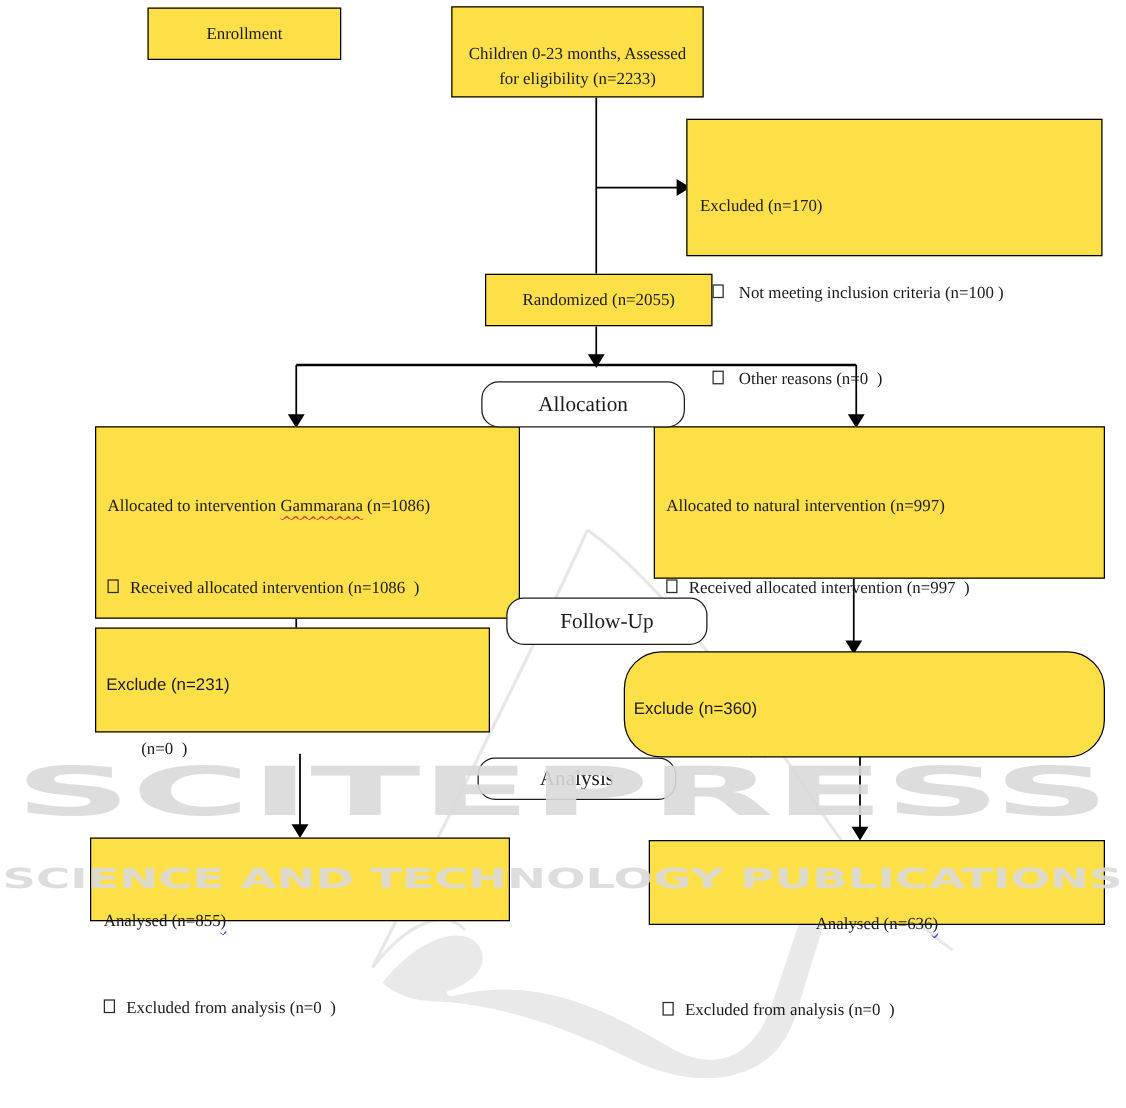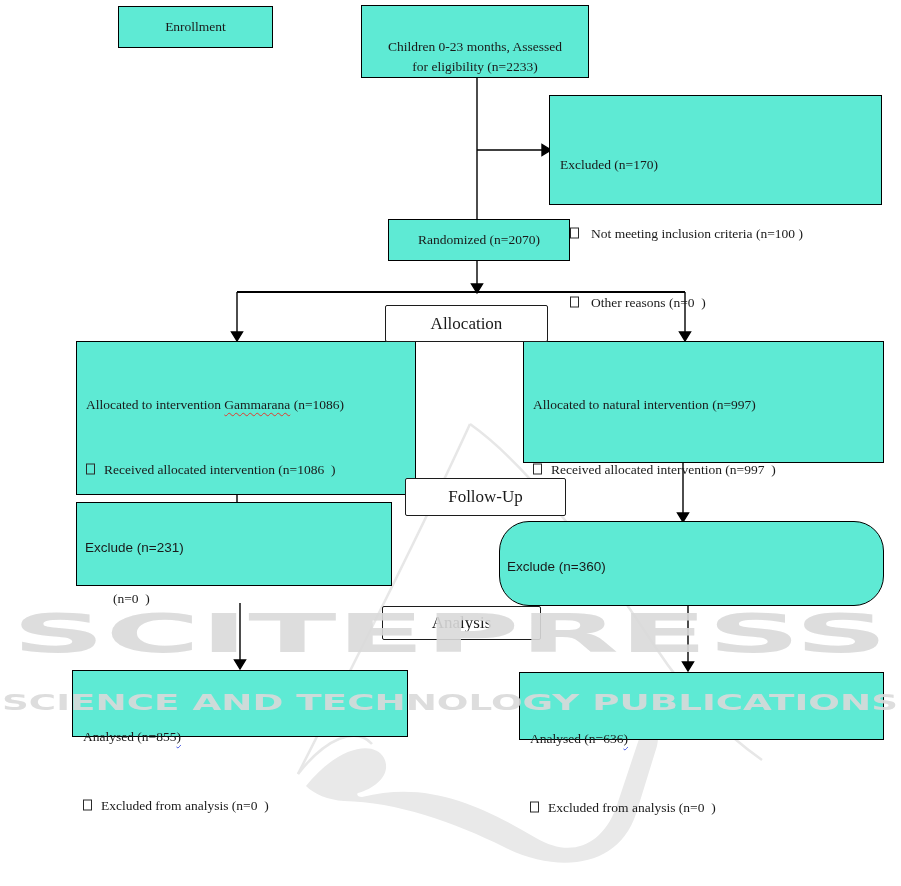--- a/index.html
+++ b/index.html
@@ -2,22 +2,22 @@
 <html><head>
 <meta charset="utf-8">
 <style>
   html,body{margin:0;padding:0;background:#ffffff;}
   #page{position:relative;width:901px;height:886px;background:#fff;overflow:hidden;
         font-family:"Liberation Serif", serif;color:#1a1a1a;}
   svg.layer{position:absolute;left:0;top:0;pointer-events:none;}
   #wm-back{z-index:0;}
   #connectors{z-index:1;}
   #wm-front{z-index:5;}
-  .box{position:absolute;background:#5eead4;border:1.4px solid #000;box-sizing:border-box;z-index:2;}
-  .stage{position:absolute;background:#fff;border:1.6px solid #1c1c1c;border-radius:2px;
+  .box{position:absolute;background:#fde047;border:1.4px solid #000;box-sizing:border-box;z-index:2;}
+  .stage{position:absolute;background:#fff;border:1.6px solid #1c1c1c;border-radius:14px;
          box-sizing:border-box;z-index:3;display:flex;align-items:center;justify-content:center;
          font-size:17px;}
   .center{display:flex;flex-direction:column;align-items:center;justify-content:center;text-align:center;}
   .serifbox{font-size:13.5px;line-height:21.5px;white-space:pre-wrap;}
   .sansbox{font-family:"Liberation Sans", sans-serif;font-size:13.5px;line-height:15.5px;
            white-space:pre-wrap;overflow:hidden;}
   .row{display:flex;align-items:baseline;}
   .cb{display:inline-block;flex:0 0 auto;width:7px;height:9px;border:1.1px solid #2a2a2a;
       margin-right:9px;transform:translateY(0.5px);}
   .cont{padding-left:27px;}
@@ -71,39 +71,39 @@
       <polygon points="234.5,660 245.5,660 240,669"></polygon>
       <line x1="688" y1="605" x2="688" y2="663"></line>
       <polygon points="682.5,662 693.5,662 688,671"></polygon>
     </g>
   </svg>
 
   <div class="box center serifbox" style="left:118px;top:6px;width:155px;height:42px;">
     <span>Enrollment</span>
   </div>
 
-  <div class="box center serifbox" style="left:361px;top:5px;width:228px;height:73px;justify-content:flex-end;padding-top:23px;line-height:20px;">
+  <div class="box center serifbox" style="left:361px;top:5px;width:202px;height:73px;justify-content:center;padding-top:23px;line-height:20px;">
     <span>Children 0-23 months, Assessed</span>
     <span>for eligibility (n=2233)</span>
   </div>
 
   <div class="box serifbox" style="left:549px;top:95px;width:333px;height:110px;padding:11px 10px;line-height:23px;">
     <div>Excluded (n=170)</div>
     <div class="row excl-item">
       <span class="cb"></span>
       <span>Not meeting inclusion criteria (n=100 )</span>
     </div>
     <div class="row excl-item">
       <span class="cb"></span>
       <span>Other reasons (n=0  )</span>
     </div>
   </div>
 
   <div class="box center serifbox" style="left:388px;top:219px;width:182px;height:42px;">
-    <span>Randomized (n=2070)</span>
+    <span>Randomized (n=2055)</span>
   </div>
 
   <div class="stage" style="left:385px;top:305px;width:163px;height:37px;">
     <span>Allocation</span>
   </div>
 
   <div class="box serifbox" style="left:76px;top:341px;width:340px;height:154px;padding:9px 9px;">
     <div><span>Allocated to intervention </span><span class="wavy-red">Gammarana</span><span> (n=1086)</span></div>
     <div class="row">
       <span class="cb"></span>
@@ -152,21 +152,21 @@
   </div>
 
   <div class="box serifbox" style="left:72px;top:670px;width:336px;height:67px;padding:8px 10px;line-height:23px;">
     <div><span>Analysed (n=855</span><span class="wavy-blue">)</span></div>
     <div class="row">
       <span class="cb"></span>
       <span>Excluded from analysis (n=0  )</span>
     </div>
   </div>
 
-  <div class="box serifbox" style="left:519px;top:672px;width:365px;height:68px;padding:8px 10px;line-height:23px;">
+  <div class="box serifbox" style="left:519px;top:672px;width:365px;height:68px;padding:8px 10px;line-height:23px;text-align:center;">
     <div><span>Analysed (n=636</span><span class="wavy-blue">)</span></div>
     <div class="row">
       <span class="cb"></span>
       <span>Excluded from analysis (n=0  )</span>
     </div>
   </div>
 
   <svg id="wm-front" class="layer" width="901" height="886" viewBox="0 0 901 886" opacity="0.9">
     <text x="12" y="652" textLength="876" lengthAdjust="spacingAndGlyphs" font-family="DejaVu Sans, sans-serif" font-weight="bold" font-size="54" fill="#dadada">SCITEPRESS</text>
     <text x="2" y="710" textLength="896" lengthAdjust="spacingAndGlyphs" font-family="DejaVu Sans, sans-serif" font-weight="bold" font-size="22" fill="#dadada">SCIENCE AND TECHNOLOGY PUBLICATIONS</text>

